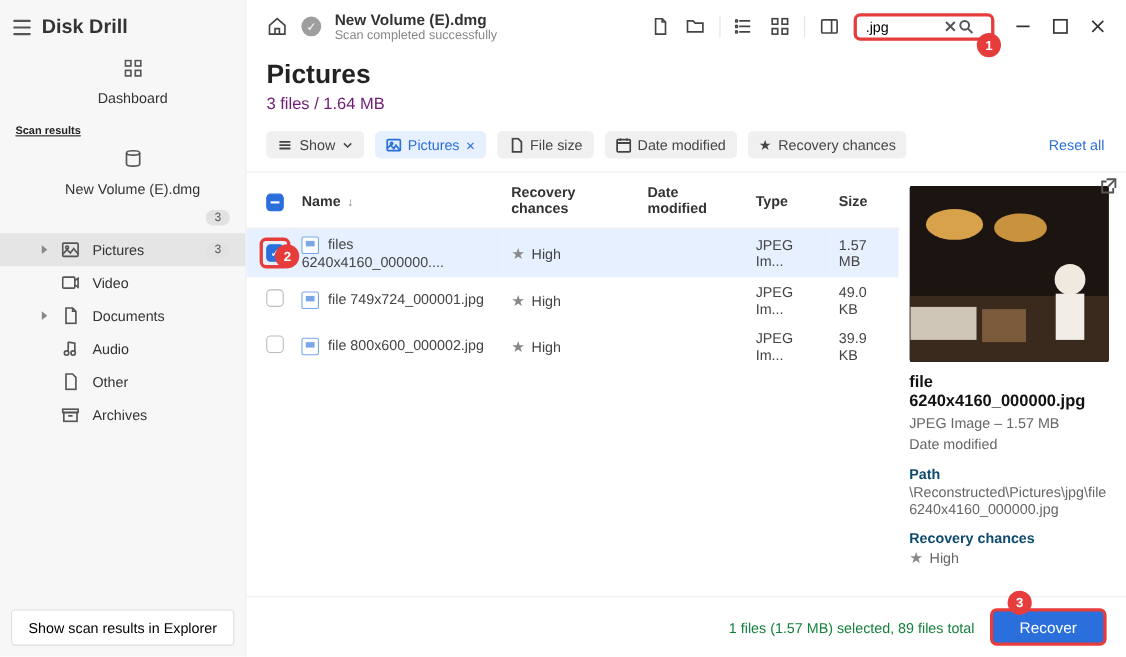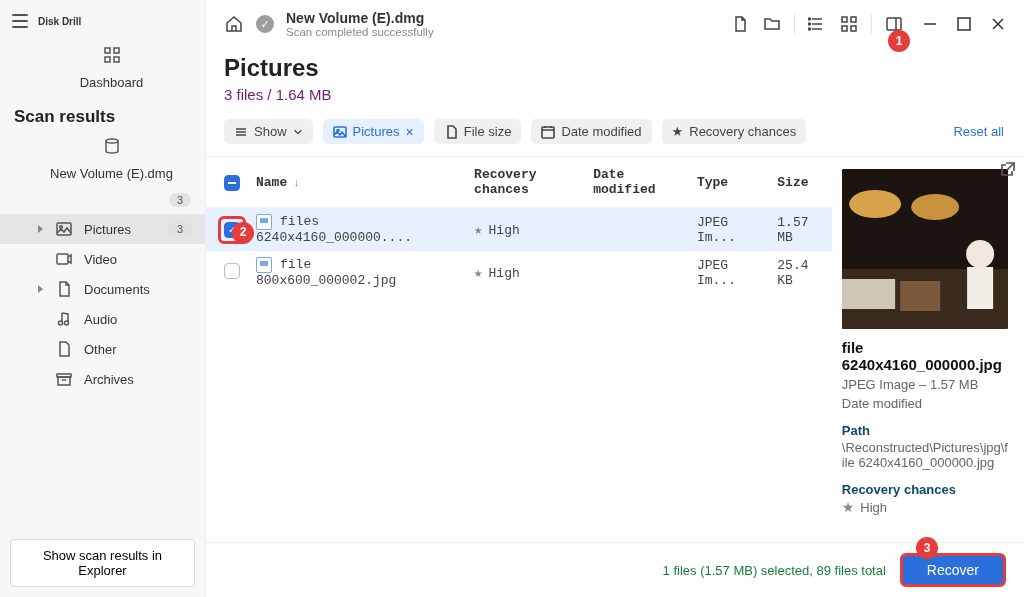--- a/index.html
+++ b/index.html
@@ -21,21 +21,21 @@
   flex-direction: column;
   border-right: 1px solid #eee;
 }
 .sidebar-top { flex: 1 1 auto; padding-top: 6px; }
 .app-title-row {
   display: flex;
   align-items: center;
   gap: 10px;
   padding: 8px 14px 12px 12px;
   font-weight: 600;
-  font-size: 10px;
+  font-size: 18px;
 }
 .hamburger { width:16px; height:14px; display:flex; flex-direction:column; justify-content:space-between; }
 .hamburger span { display:block; height:2px; background:#555; border-radius:1px; }
 
 .nav-item {
   display: flex;
   align-items: center;
   gap: 12px;
   padding: 7px 14px 7px 14px;
   cursor: pointer;
@@ -50,22 +50,23 @@
   width: 0; height: 0;
   border-top: 4px solid transparent;
   border-bottom: 4px solid transparent;
   border-left: 5px solid #888;
 }
 .nav-item .chev.l2 { left: 38px; }
 .nav-item.active { background: #e5e5e5; }
 .nav-section {
   padding: 10px 14px 4px 14px;
   font-weight: 600;
-  font-size: 17px;
+  font-size: 10px;
   color: #222;
+  text-decoration: underline;
 }
 .nav-icon { width: 16px; height:16px; display:inline-flex; align-items:center; justify-content:center; color:#555; flex-shrink:0; }
 .nav-icon svg { width:16px; height:16px; stroke:#555; fill:none; stroke-width:1.5; }
 .badge-count {
   margin-left: auto;
   background: #e2e2e2;
   color: #555;
   border-radius: 10px;
   font-size: 11px;
   padding: 1px 8px;
@@ -147,21 +148,21 @@
   border-radius:5px;
   font-size:13px;
   cursor:pointer;
 }
 .chip.active { background:#e6f0ff; color:#2a6fdc; }
 .chip .x { font-size:14px; line-height:1; }
 .chip svg { width:14px;height:14px;stroke:currentColor;fill:none;stroke-width:1.6; }
 .reset-link { margin-left:auto; color:#2a6fdc; cursor:pointer; font-size:13px; padding-right:2px; }
 
 .content { flex:1 1 auto; display:flex; overflow:hidden; }
-.table-wrap { flex:1 1 auto; overflow:auto; position:relative;font-family:Liberation Mono, monospace; }
+.table-wrap { flex:1 1 auto; overflow:auto; position:relative; }
 table { width:100%; border-collapse:collapse; }
 th {
   text-align:left; font-weight:600; font-size:13px; color:#333;
   padding: 10px 8px; border-bottom:1px solid #eee;
 }
 th.sort::after { content:"↓"; color:#888; font-size:11px; margin-left:6px; }
 td { padding: 6px 8px; font-size:13px; color:#444; }
 tr.selrow { background:#e6f0ff; }
 .ck {
   width:16px;height:16px;border:1.5px solid #bbb;border-radius:4px;display:inline-flex;align-items:center;justify-content:center;background:#fff;cursor:pointer;
@@ -361,20 +362,30 @@
         </svg>
       </span>
     <span class="tb-sep"></span>
     <span class="tb-icon">
         <svg viewBox="0 0 18 18">
           <rect x="2" y="3" width="14" height="12" rx="1"></rect>
           <path d="M11 3v12"></path>
         </svg>
       </span>
 
+    <div class="search-wrap">
+      <input value=".jpg" style="">
+      <svg class="search-clear" viewBox="0 0 14 14">
+          <path d="M3 3l8 8M11 3l-8 8"></path>
+        </svg>
+      <svg class="search-mag" viewBox="0 0 14 14">
+          <circle cx="6" cy="6" r="4"></circle>
+          <path d="M9 9l4 4"></path>
+        </svg>
+    </div>
 
     <div class="win-btns">
       <svg class="win-btn" viewBox="0 0 16 16">
           <path d="M2 8h12"></path>
         </svg>
       <svg class="win-btn" viewBox="0 0 16 16">
           <rect x="2" y="2" width="12" height="12"></rect>
         </svg>
       <svg class="win-btn" viewBox="0 0 16 16">
           <path d="M3 3l10 10M13 3L3 13"></path>
@@ -452,25 +463,33 @@
               </span>
             </td>
             <td><span class="file-ic"></span><span>files 6240x4160_000000....</span></td>
             <td><span class="star">★</span><span>High</span></td>
             <td></td>
             <td>JPEG Im...</td>
             <td>1.57 MB</td>
           </tr>
           <tr>
             <td style="padding-left:18px"><span class="ck"></span></td>
+            <td><span class="file-ic"></span><span>file 749x724_000001.jpg</span></td>
+            <td><span class="star">★</span><span>High</span></td>
+            <td></td>
+            <td>JPEG Im...</td>
+            <td>49.0 KB</td>
+          </tr>
+          <tr>
+            <td style="padding-left:18px"><span class="ck"></span></td>
             <td><span class="file-ic"></span><span>file 800x600_000002.jpg</span></td>
             <td><span class="star">★</span><span>High</span></td>
             <td></td>
             <td>JPEG Im...</td>
-            <td>25.4 KB</td>
+            <td>39.9 KB</td>
           </tr>
         </tbody>
       </table>
       <span class="red-badge abs" style="left:26px; top:65px;">2</span>
     </div>
 
     <div class="preview">
       <span class="ext-link">
         <svg viewBox="0 0 16 16">
             <path d="M6 2h8v8"></path>

